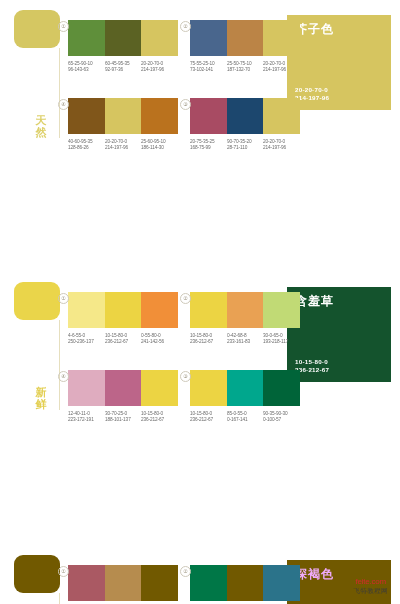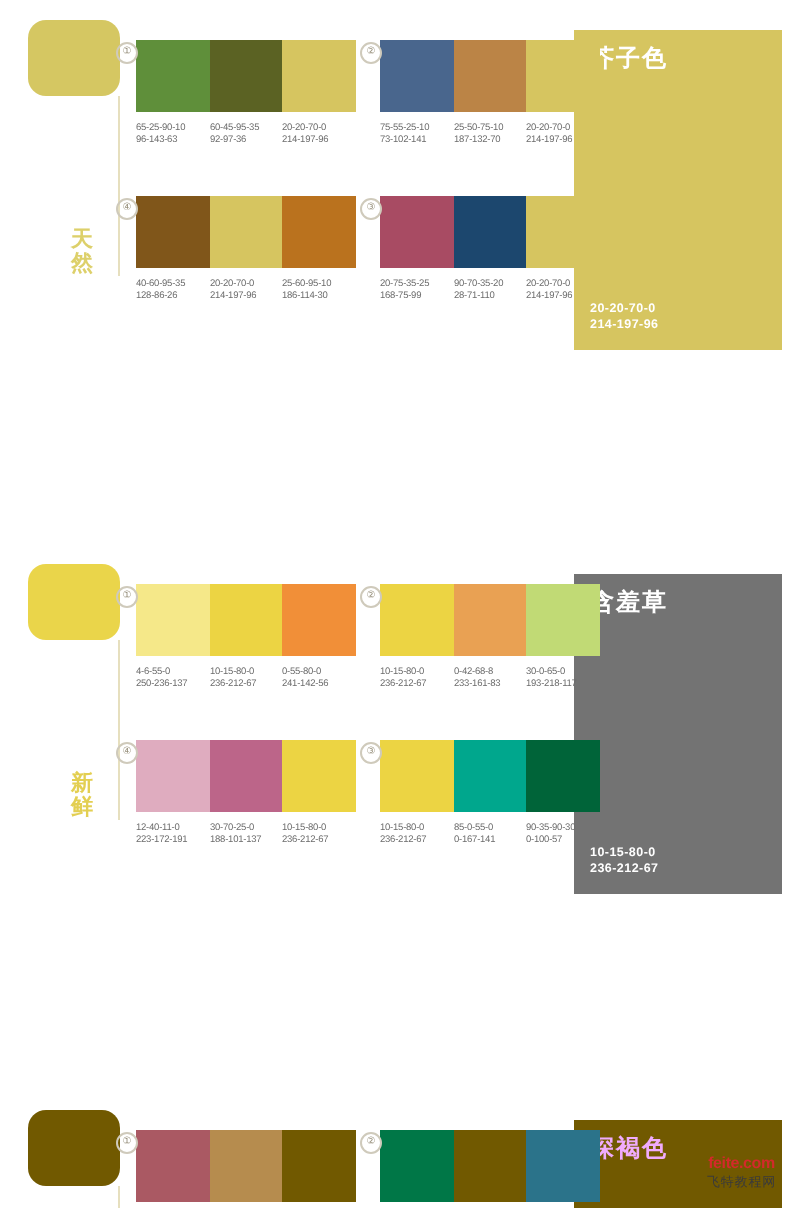--- a/index.html
+++ b/index.html
@@ -53,21 +53,21 @@
     color:#6c6c6c;
     letter-spacing:-0.1px;
     white-space:nowrap;
     transform:scale(1.16);
     transform-origin:left center;
   }
 
   
   .feature{
     position:absolute;right:9px;top:5px;
-    width:104px;height:160px;
+    width:104px;height:95px;
     color:#ffffff;
   }
   .feature .fname{
     position:absolute;left:8px;top:6px;
     font-size:12px;font-weight:bold;letter-spacing:1px;
   }
   .feature .fcodes{
     position:absolute;left:8px;bottom:8px;
   }
   .feature .fcodes p{
@@ -75,21 +75,21 @@
     font-weight:bold;letter-spacing:0.2px;
     transform:scale(1.2);transform-origin:left center;
   }
 
   
   .watermark{
     position:absolute;right:12px;bottom:8px;
     text-align:center;
   }
   .watermark .w1{
-    font-size:8px;font-weight:bold;color:#d22a2a;letter-spacing:-0.2px;
+    font-size:8px;font-weight:normal;color:#d22a2a;letter-spacing:-0.2px;
   }
   .watermark .w2{
     font-size:6.5px;color:#3a3a3a;letter-spacing:0.4px;margin-top:1px;
   }
 </style>
 </head>
 <body>
 
 <div class="sheet">
 
@@ -200,21 +200,21 @@
     </div>
     <div class="section s1" style="top: 137px;">
     <div class="leftcol">
       <div class="chip" style="background: rgb(234, 213, 74);"></div>
       <div class="rule"></div>
       <div class="vlabel" style="color: rgb(227, 207, 82);">
         <span>新</span>
         <span>鲜</span>
       </div>
     </div>
-    <div class="feature" style="background: #737373;">
+    <div class="feature" style="background: #14532d;">
       <div class="fname" style="color: rgb(255, 255, 255);">含羞草</div>
       <div class="fcodes" style="color: rgb(255, 255, 255);">
         <p>10-15-80-0</p>
         <p>236-212-67</p>
       </div>
     </div>
   <div class="grp" style="left: 68px; top: 10px;">
         <div class="num">①</div>
         <div class="swatches">
           <i style="background: rgb(245, 232, 137);"></i>

